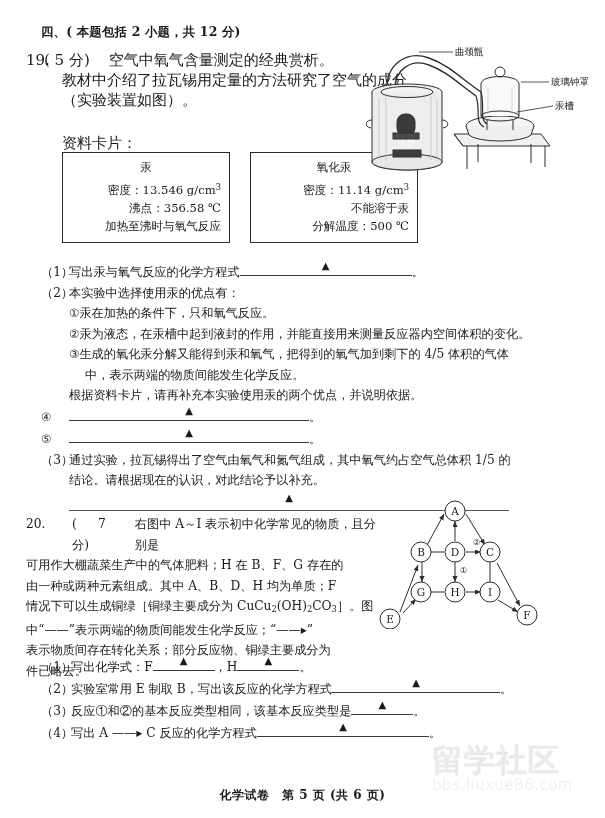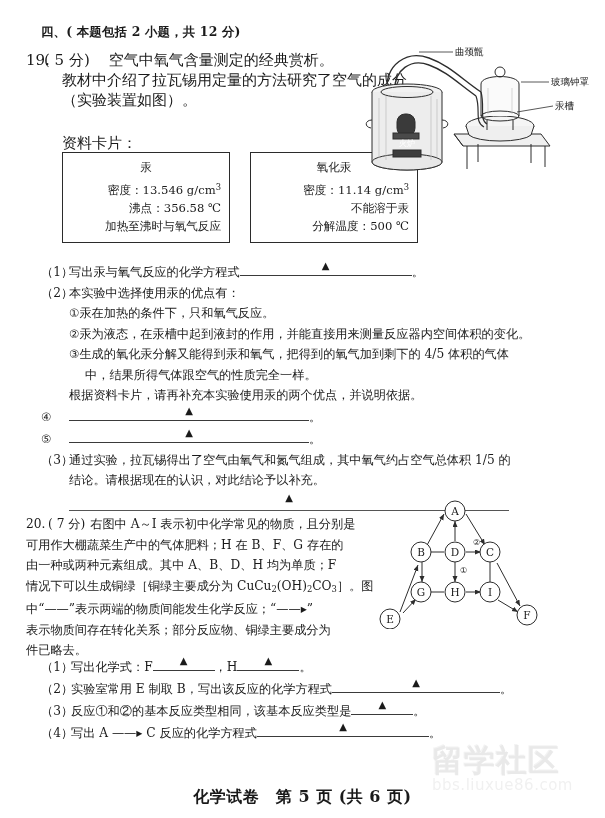--- a/index.html
+++ b/index.html
@@ -98,37 +98,37 @@
   .center-blank .tri {
     position: absolute; left: 50%; transform: translateX(-50%);
     top: -3px; font-size: 10px;
   }
 
   
   #apparatus { position: absolute; left: 345px; top: 28px; width: 255px; height: 140px; }
 
   
   #q20 { position: absolute; left: 26px; top: 508px; width: 350px; }
-  #q20 .lead { display: flex; }
+  #q20 .lead { display: flex; gap: 24px; }
   #q20 .lead .idx { width: 22px; flex: none; }
   #q20 .ptxt { font-size: 12.2px; line-height: 20.5px; text-align: justify; }
 
   #network { position: absolute; left: 378px; top: 483px; width: 222px; height: 140px; }
 
   #q20-subs { position: absolute; left: 41px; top: 650px; width: 545px; }
   #q20-subs .qrow { display: flex; font-size: 12.2px; line-height: 22px; }
   #q20-subs .qrow .mk { width: 30px; flex: none; }
 
   
   .footer {
     position: absolute;
     left: 0; right: 0;
     top: 781px;
     text-align: center;
-    font-size: 16px;
+    font-size: 12px;
     font-weight: bold;
     letter-spacing: .5px;
   }
   .watermark {
     position: absolute;
     left: 432px;
     top: 736px;
     width: 166px;
     height: 64px;
     pointer-events: none;
@@ -257,21 +257,21 @@
     <div class="sub-item">
       <span class="mk" style="width:28px"></span>
       <span class="tx"><span class="circ">②</span><span>汞为液态，在汞槽中起到液封的作用，并能直接用来测量反应器内空间体积的变化。</span></span>
     </div>
     <div class="sub-item">
       <span class="mk" style="width:28px"></span>
       <span class="tx"><span class="circ">③</span><span>生成的氧化汞分解又能得到汞和氧气，把得到的氧气加到剩下的 4/5 体积的气体</span></span>
     </div>
     <div class="sub-item">
       <span class="mk" style="width:44px"></span>
-      <span class="tx">中，结果所得气体跟空气的性质完全一样。</span>
+      <span class="tx">中，表示两端的物质间能发生化学反应。</span>
     </div>
     <div class="sub-item">
       <span class="mk" style="width:28px"></span>
       <span class="tx">根据资料卡片，请再补充本实验使用汞的两个优点，并说明依据。</span>
     </div>
 
     <div class="sub-item" style="line-height:22px">
       <span class="mk" style="width:28px"><span class="circ">④</span></span>
       <span class="tx"><span class="blank" style="width:240px"><span class="tri">▲</span></span><span class="period">。</span></span>
     </div>

